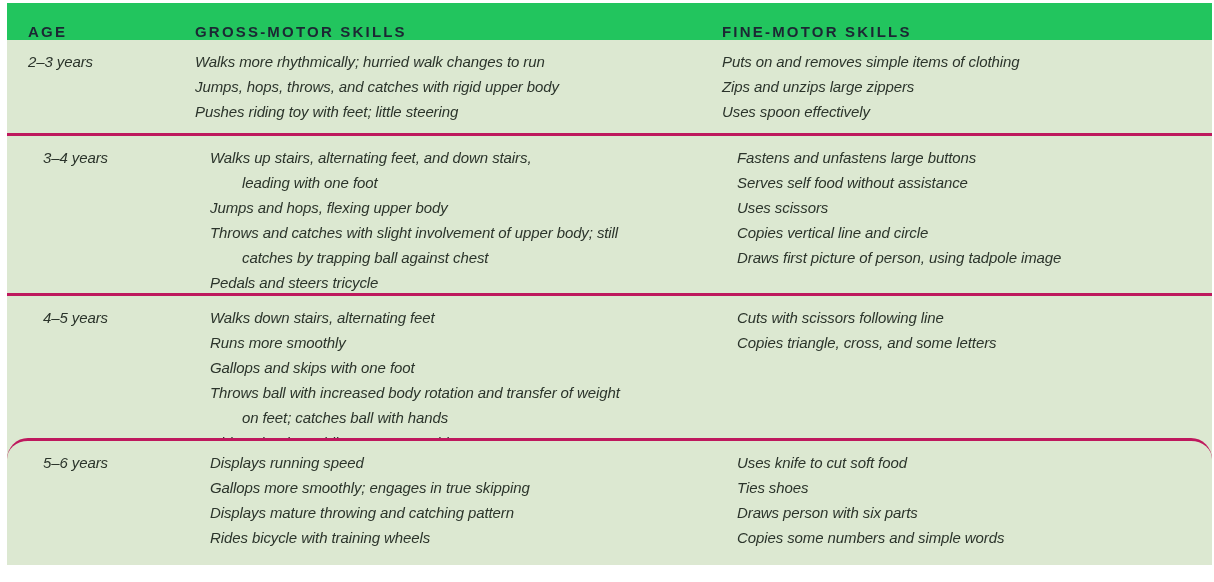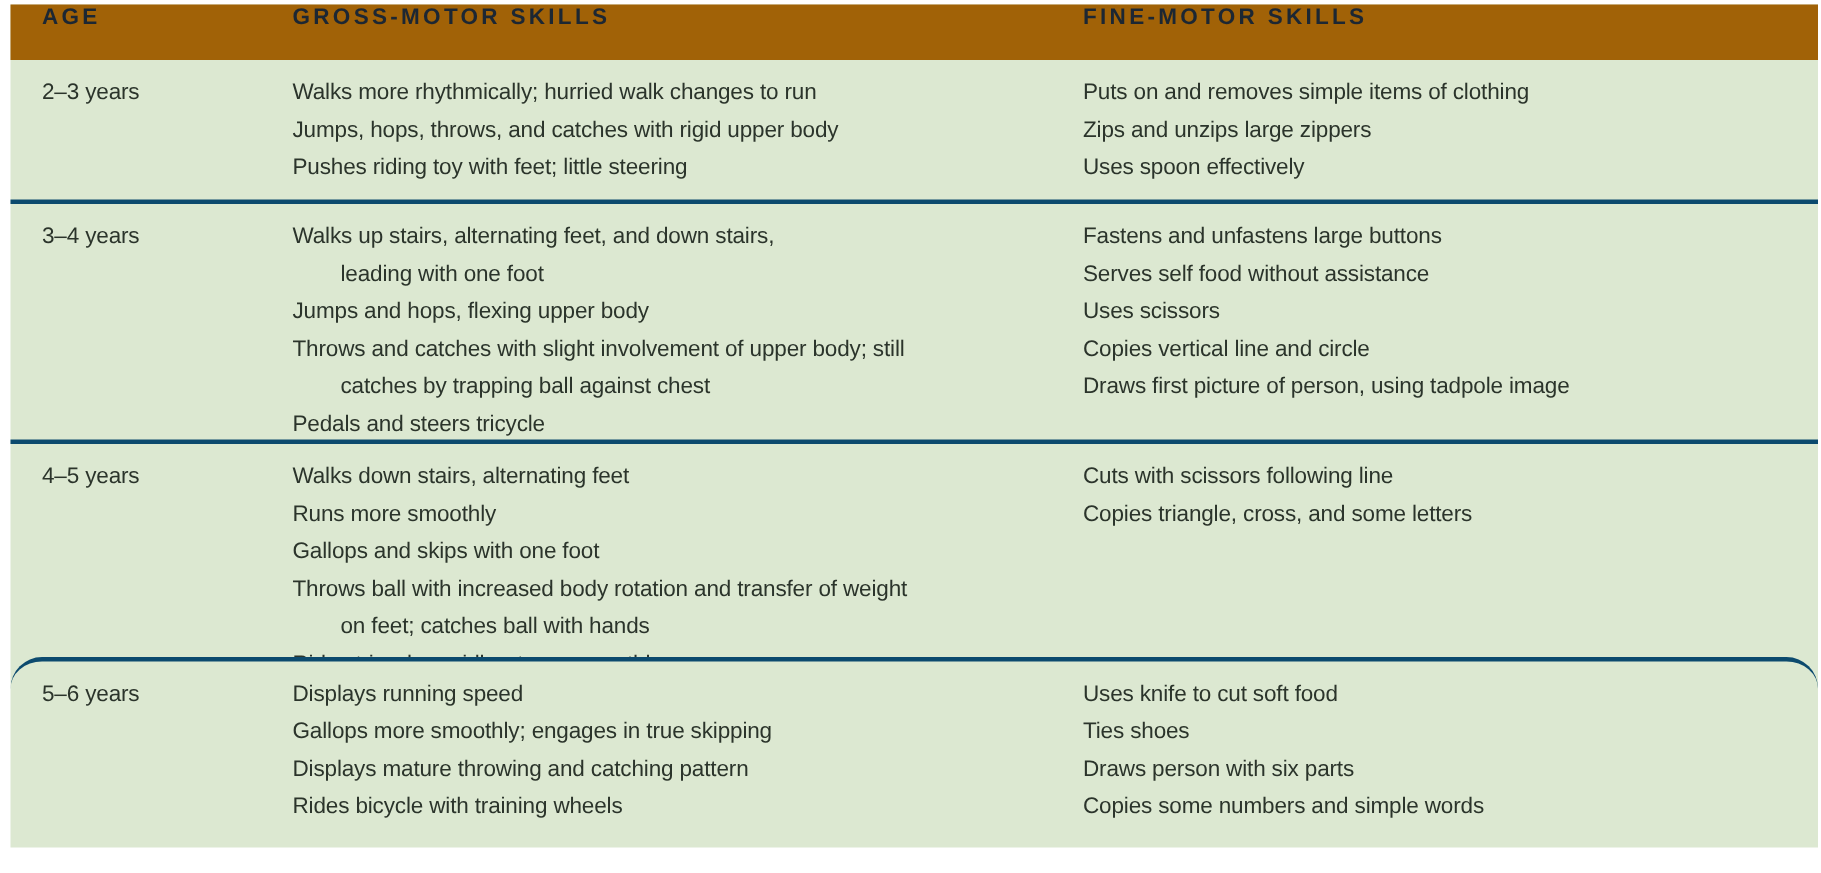--- a/index.html
+++ b/index.html
@@ -15,44 +15,44 @@
     position: absolute;
     left: 7px;
     top: 3px;
     width: 1205px;
     height: 562px;
     background: #dce8d1;
   }
   .thead {
     display: flex;
     height: 37px;
-    background: #a16207;
-    align-items: flex-start;
+    background: #22c55e;
+    align-items: flex-end;
   }
   .th {
     font-size: 15px;
     font-weight: bold;
     letter-spacing: 2.2px;
     color: #1c2733;
     white-space: nowrap;
   }
   .col-age   { width: 188px; box-sizing: border-box; padding-left: 21px; flex: 0 0 auto; }
   .col-gross { width: 527px; box-sizing: border-box; flex: 0 0 auto; }
   .col-fine  { width: 490px; box-sizing: border-box; flex: 1 1 auto; padding-right: 6px; }
   .trow {
     display: flex;
     box-sizing: border-box;
     overflow: hidden;
   }
-  .trow + .trow { border-top: 3px solid #0c4a6e; }
+  .trow + .trow { border-top: 3px solid #be185d; padding-left: 15px; }
   .trow:nth-child(1) { height: 93px; }
   .trow:nth-child(2) { height: 160px; }
   .trow:nth-child(3) { height: 145px; }
   .trow:nth-child(4) { height: 110px; border-radius: 21px; }
-  .td { padding-top: 9px; }
+  .td { padding-top: 9px; font-style: italic; }
   .age-label, .skill-line {
     font-size: 15px;
     line-height: 25px;
     color: #2b342b;
     letter-spacing: -0.1px;
     white-space: nowrap;
   }
   .skill-line.indent { padding-left: 32px; }
 </style>
 </head>

